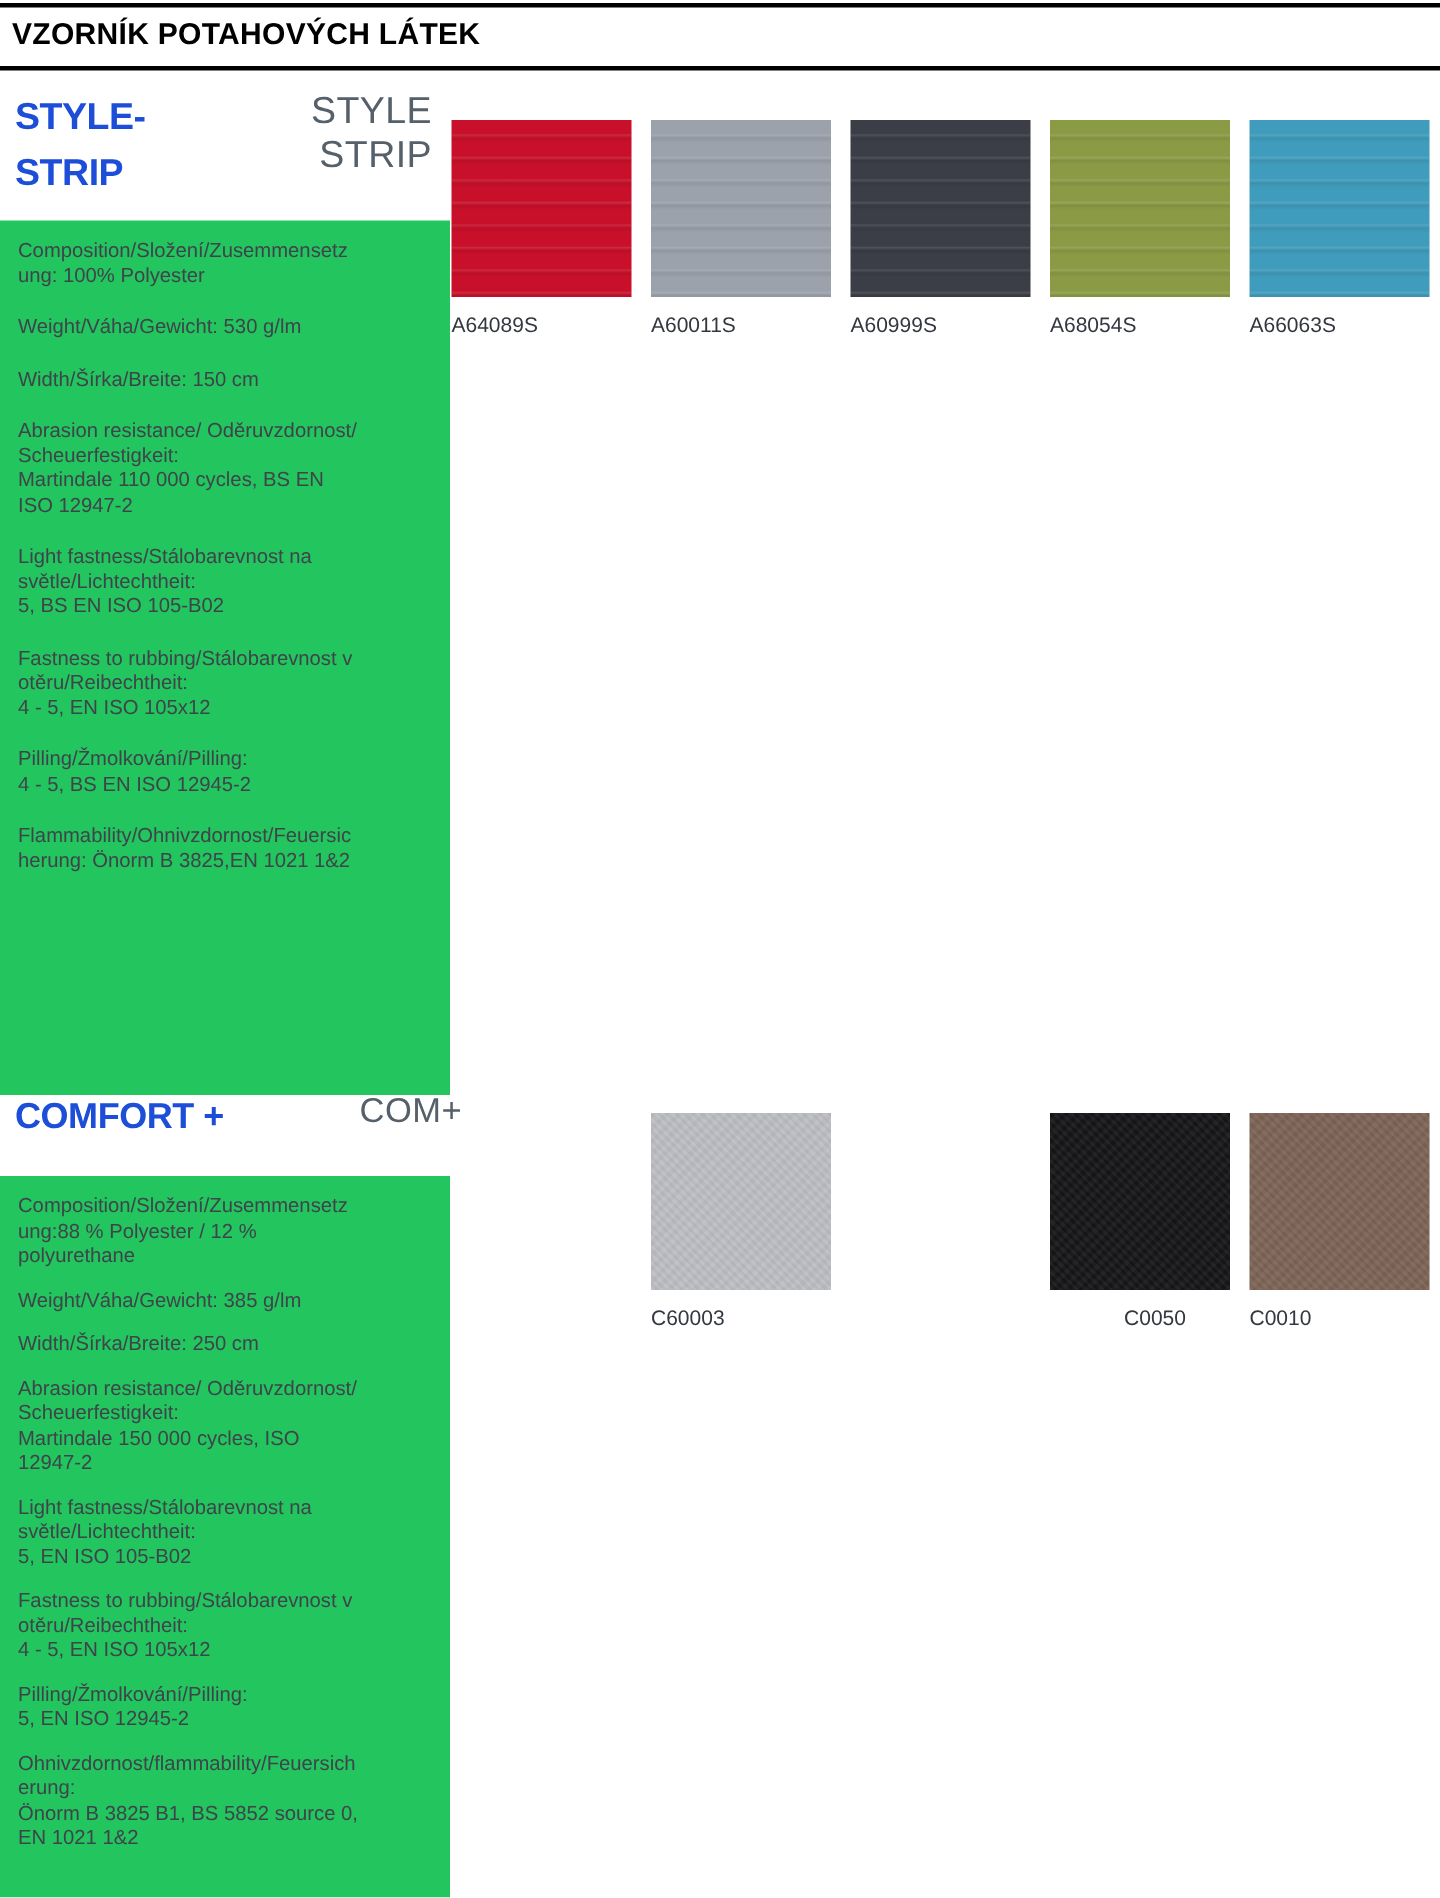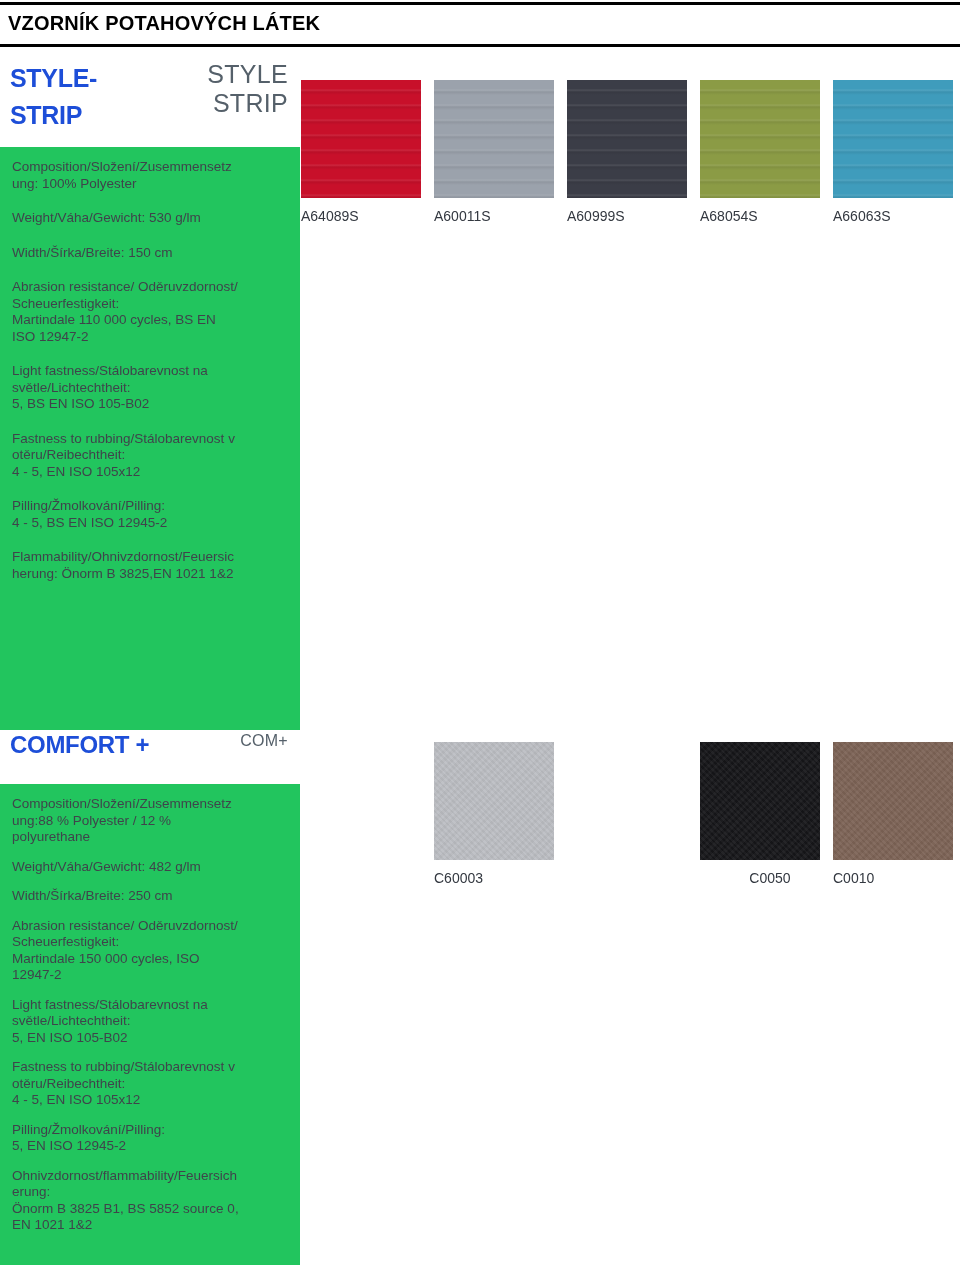--- a/index.html
+++ b/index.html
@@ -78,21 +78,21 @@
     text-align: right;
     font-size: 25px;
     font-weight: normal;
     line-height: 29px;
     color: #55606a;
     letter-spacing: 0.3px;
     white-space: pre-line;
   }
   #collection-comfort .brand-row { height: 62px; }
   #collection-comfort .brand-logo { top: 14px; font-size: 24px; }
-  #collection-comfort .brand-short { top: 14px; font-size: 16px; }
+  #collection-comfort .brand-short { top: 14px; font-size: 23px; padding-left: 20px; }
 
   
   .spec-panel {
     position: absolute;
     left: 0;
     width: 300px;
     background: #22c55e;
     padding: 12px 0 14px 0;
     box-sizing: border-box;
   }
@@ -228,21 +228,21 @@
 
 <div class="collection" id="collection-comfort">
   <div class="brand-row">
     <div class="brand-logo">COMFORT +</div>
     <div class="brand-short">COM+</div>
   </div>
   <div class="spec-panel">
     <div class="spec-item">Composition/Složení/Zusemmensetz
 ung:88 % Polyester / 12 %
 polyurethane</div>
-    <div class="spec-item">Weight/Váha/Gewicht: 482 g/lm</div>
+    <div class="spec-item">Weight/Váha/Gewicht: 385 g/lm</div>
     <div class="spec-item">Width/Šírka/Breite: 250 cm</div>
     <div class="spec-item">Abrasion resistance/ Oděruvzdornost/
 Scheuerfestigkeit:
 Martindale 150 000 cycles, ISO
 12947-2</div>
     <div class="spec-item">Light fastness/Stálobarevnost na
 světle/Lichtechtheit:
 5, EN ISO 105-B02</div>
     <div class="spec-item">Fastness to rubbing/Stálobarevnost v
 otěru/Reibechtheit:

